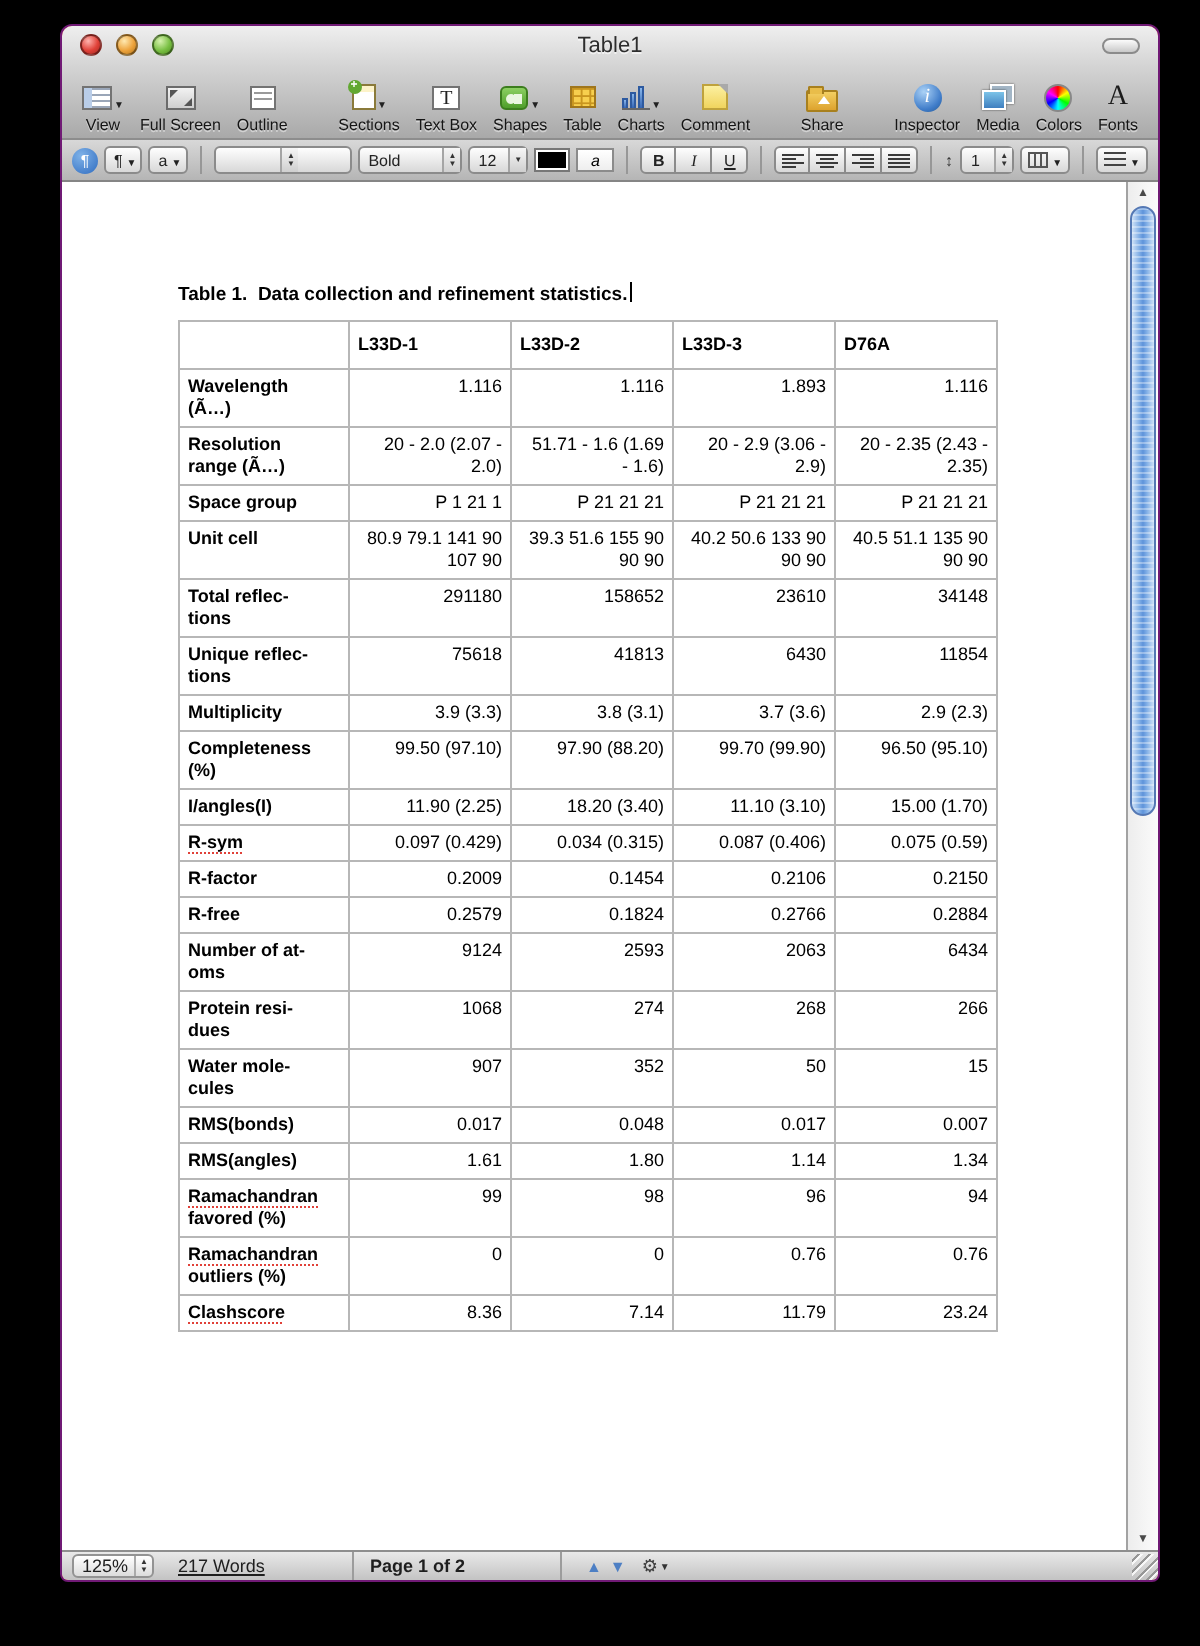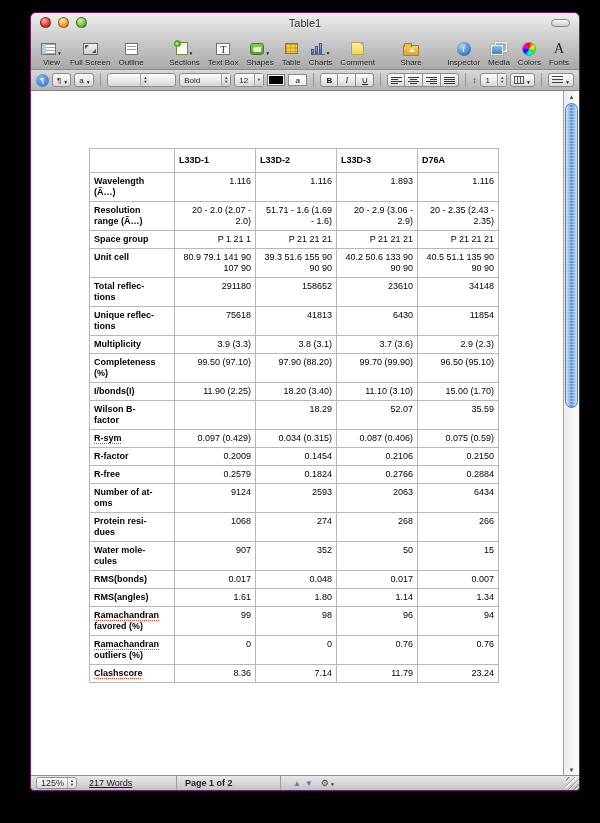--- a/index.html
+++ b/index.html
@@ -361,20 +361,21 @@
     </div>
     <div class="vdiv"></div>
     <div class="fmt-iconbox">
       <span class="listicon"></span>
         <span class="dd">▼</span>
     </div>
   </div>
 
   <div class="docwrap">
     <div class="page">
+      <div class="doc-title"><span>Table 1.  Data collection and refinement statistics.</span><span class="cursor"></span></div>
       <table class="stats">
         <colgroup>
             <col class="c0">
             <col class="cv">
             <col class="cv">
             <col class="cv">
             <col class="cv">
           </colgroup>
         <thead>
             <tr id="hdr-row">
@@ -444,32 +445,25 @@
               <td class="val">2.9 (2.3)</td>
             </tr>
             <tr>
               <td class="lbl"><span>Completeness</span><br><span>(%)</span></td>
               <td class="val">99.50 (97.10)</td>
               <td class="val">97.90 (88.20)</td>
               <td class="val">99.70 (99.90)</td>
               <td class="val">96.50 (95.10)</td>
             </tr>
             <tr>
-              <td class="lbl"><span>I/bonds(I)</span></td>
+              <td class="lbl"><span>I/angles(I)</span></td>
               <td class="val">11.90 (2.25)</td>
               <td class="val">18.20 (3.40)</td>
               <td class="val">11.10 (3.10)</td>
               <td class="val">15.00 (1.70)</td>
-            </tr>
-            <tr>
-              <td class="lbl"><span>Wilson B-</span><br><span>factor</span></td>
-              <td class="val"></td>
-              <td class="val">18.29</td>
-              <td class="val">52.07</td>
-              <td class="val">35.59</td>
             </tr>
             <tr>
               <td class="lbl"><span class="sp">R-sym</span></td>
               <td class="val">0.097 (0.429)</td>
               <td class="val">0.034 (0.315)</td>
               <td class="val">0.087 (0.406)</td>
               <td class="val">0.075 (0.59)</td>
             </tr>
             <tr>
               <td class="lbl"><span>R-factor</span></td>

